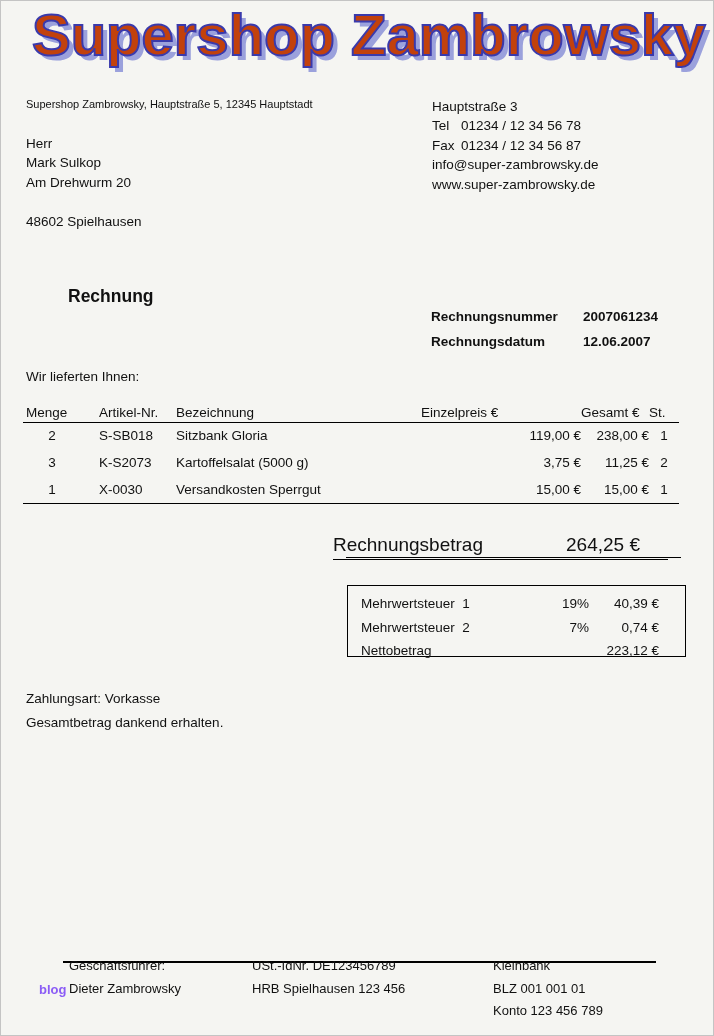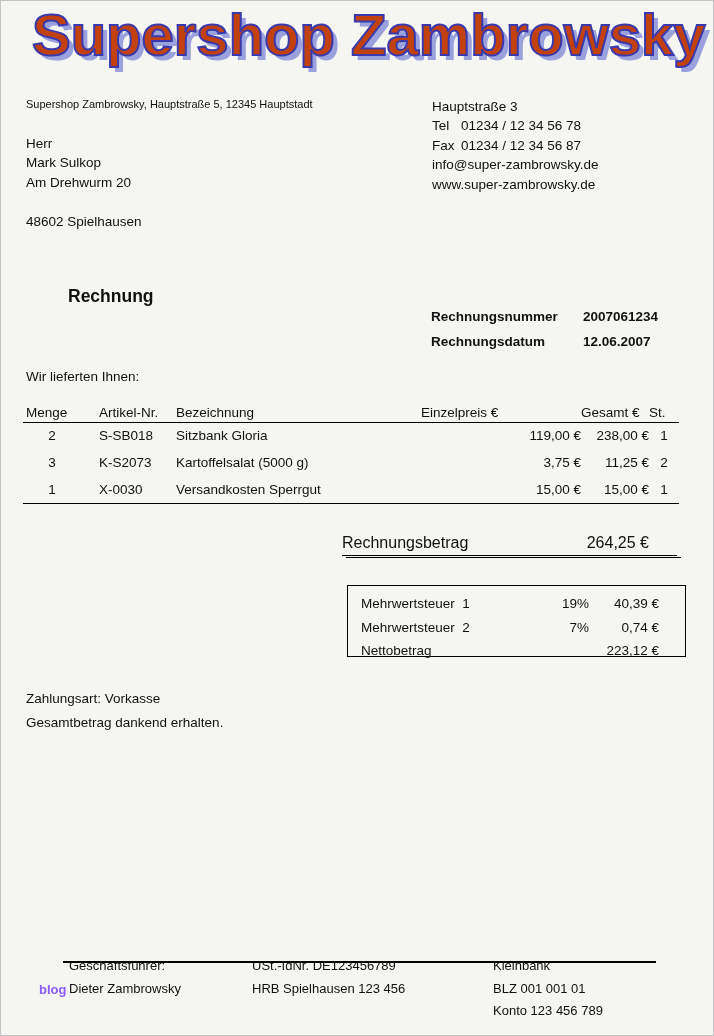--- a/index.html
+++ b/index.html
@@ -43,22 +43,22 @@
   .col-einzel  { width: 160px; }
   .col-gesamt  { width: 68px; }
   .col-st      { width: 30px; }
   th.h-menge { padding-left: 3px; }
   td.c-menge { text-align: center; }
   th.h-artikel, td.c-artikel { padding-left: 18px; }
   th.h-einzel, td.c-einzel { text-align: right; }
   th.h-gesamt, td.c-gesamt { text-align: right; }
   th.h-st, td.c-st { text-align: center; }
   .betrag-row {
-    position: absolute; left: 341px; top: 533px; width: 335px;
-    font-size: 16px; display: flex; justify-content: space-between;
+    position: absolute; left: 332px; top: 533px; width: 335px;
+    font-size: 19px; display: flex; justify-content: space-between;
     padding-bottom: 3px; border-bottom: 1px solid #000;
   }
   .betrag-row .val { padding-right: 28px; }
   .betrag-line2 { position: absolute; left: 345px; top: 556px; width: 335px; border-top: 1px solid #000; }
   .tax-box {
     position: absolute; left: 346px; top: 584px; width: 339px; height: 72px;
     border: 1px solid #000; padding-top: 6px; font-size: 13.5px;
   }
   .tax-row {
     display: grid; grid-template-columns: 1fr 56px 70px;

